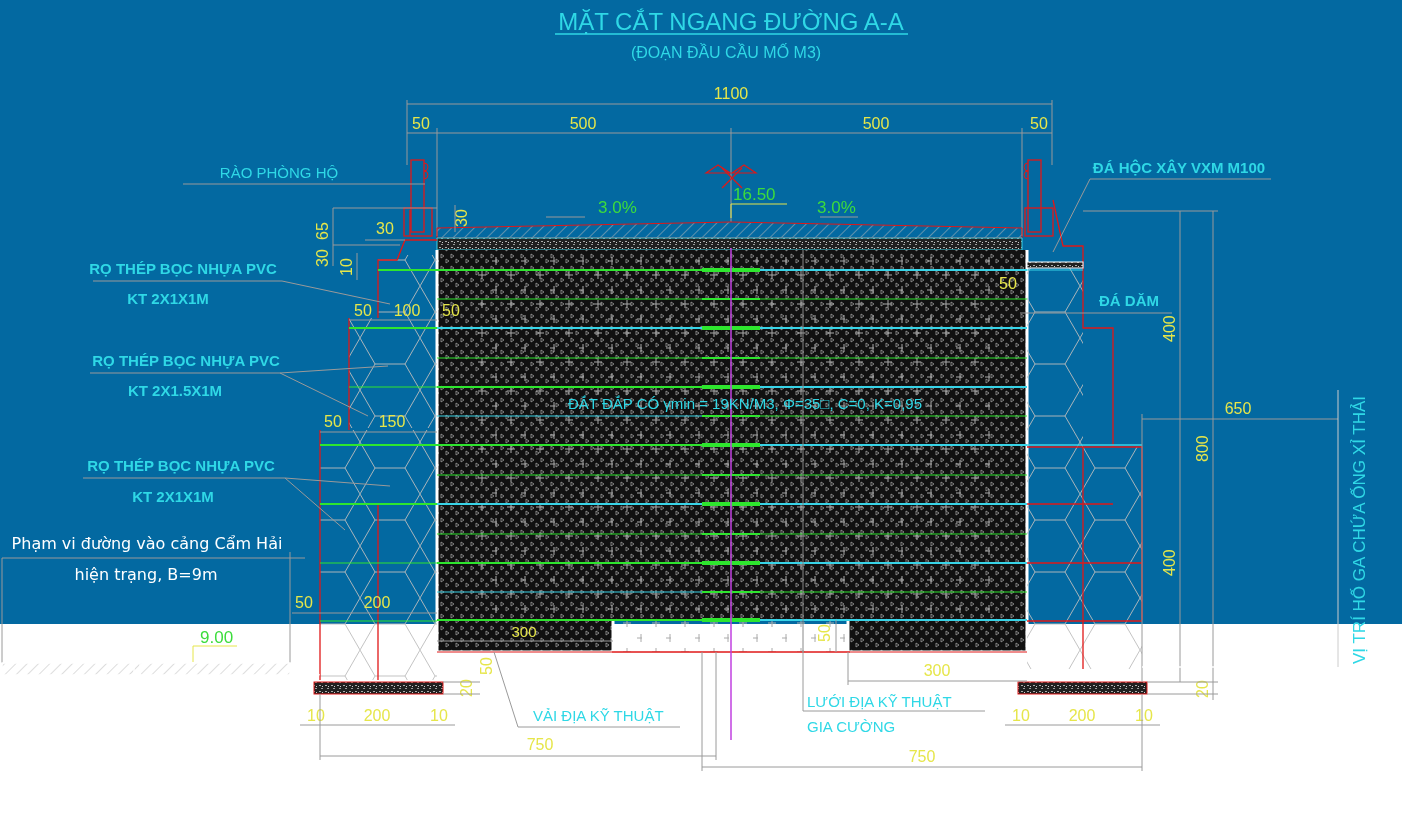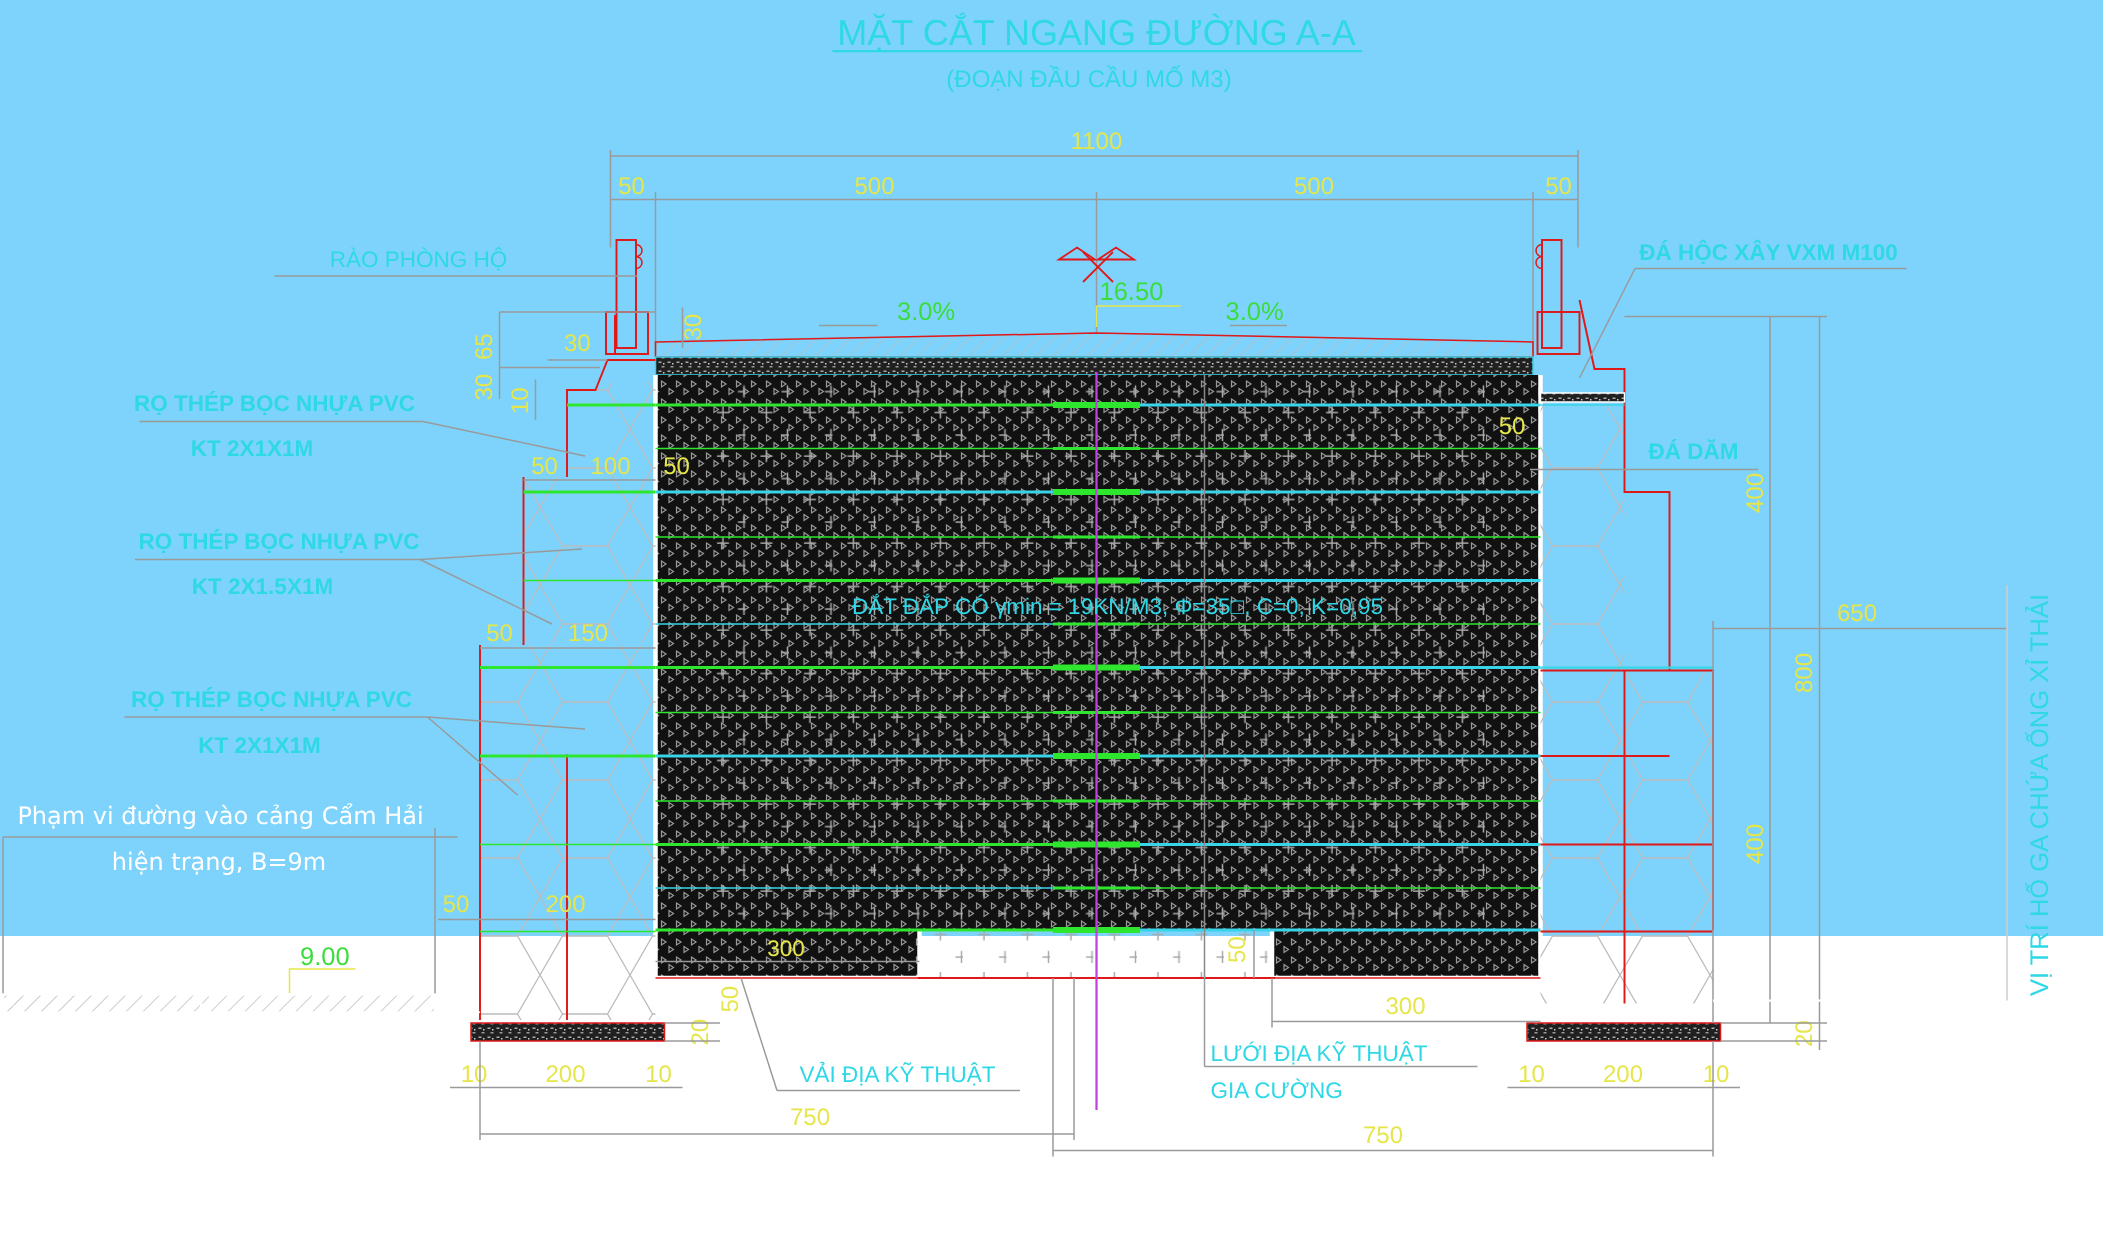--- a/index.html
+++ b/index.html
@@ -1,17 +1,17 @@
 <!DOCTYPE html>
 <html><head>
 <meta charset="utf-8">
 <style>
   html, body { margin:0; padding:0; background:#ffffff; }
   body { width:1402px; height:840px; position:relative; overflow:hidden; font-family:"Liberation Sans", sans-serif; }
-  #canvas { position:absolute; left:0; top:0; width:1402px; height:624px; background:#7dd3fc; }
+  #canvas { position:absolute; left:0; top:0; width:1402px; height:624px; background:#0369a1; }
   svg text { font-family:"Liberation Sans", sans-serif; }
   .dim { fill:#e6e64a; font-size:16px; }
   .dim-sm { fill:#e6e64a; font-size:15px; }
   .lbl { fill:#2fd8e6; font-size:15px; }
   .lbl-b { fill:#2fd8e6; font-size:15px; font-weight:bold; }
   .title { fill:#2fd8e6; font-size:24px; }
   .subtitle { fill:#2fd8e6; font-size:16px; }
   .grade { fill:#3cdc3c; font-size:17px; }
   .note { fill:#ffffff; font-size:16px; font-family:"DejaVu Sans", sans-serif; }
   .grey { stroke:#9a9a9a; stroke-width:1; fill:none; }

